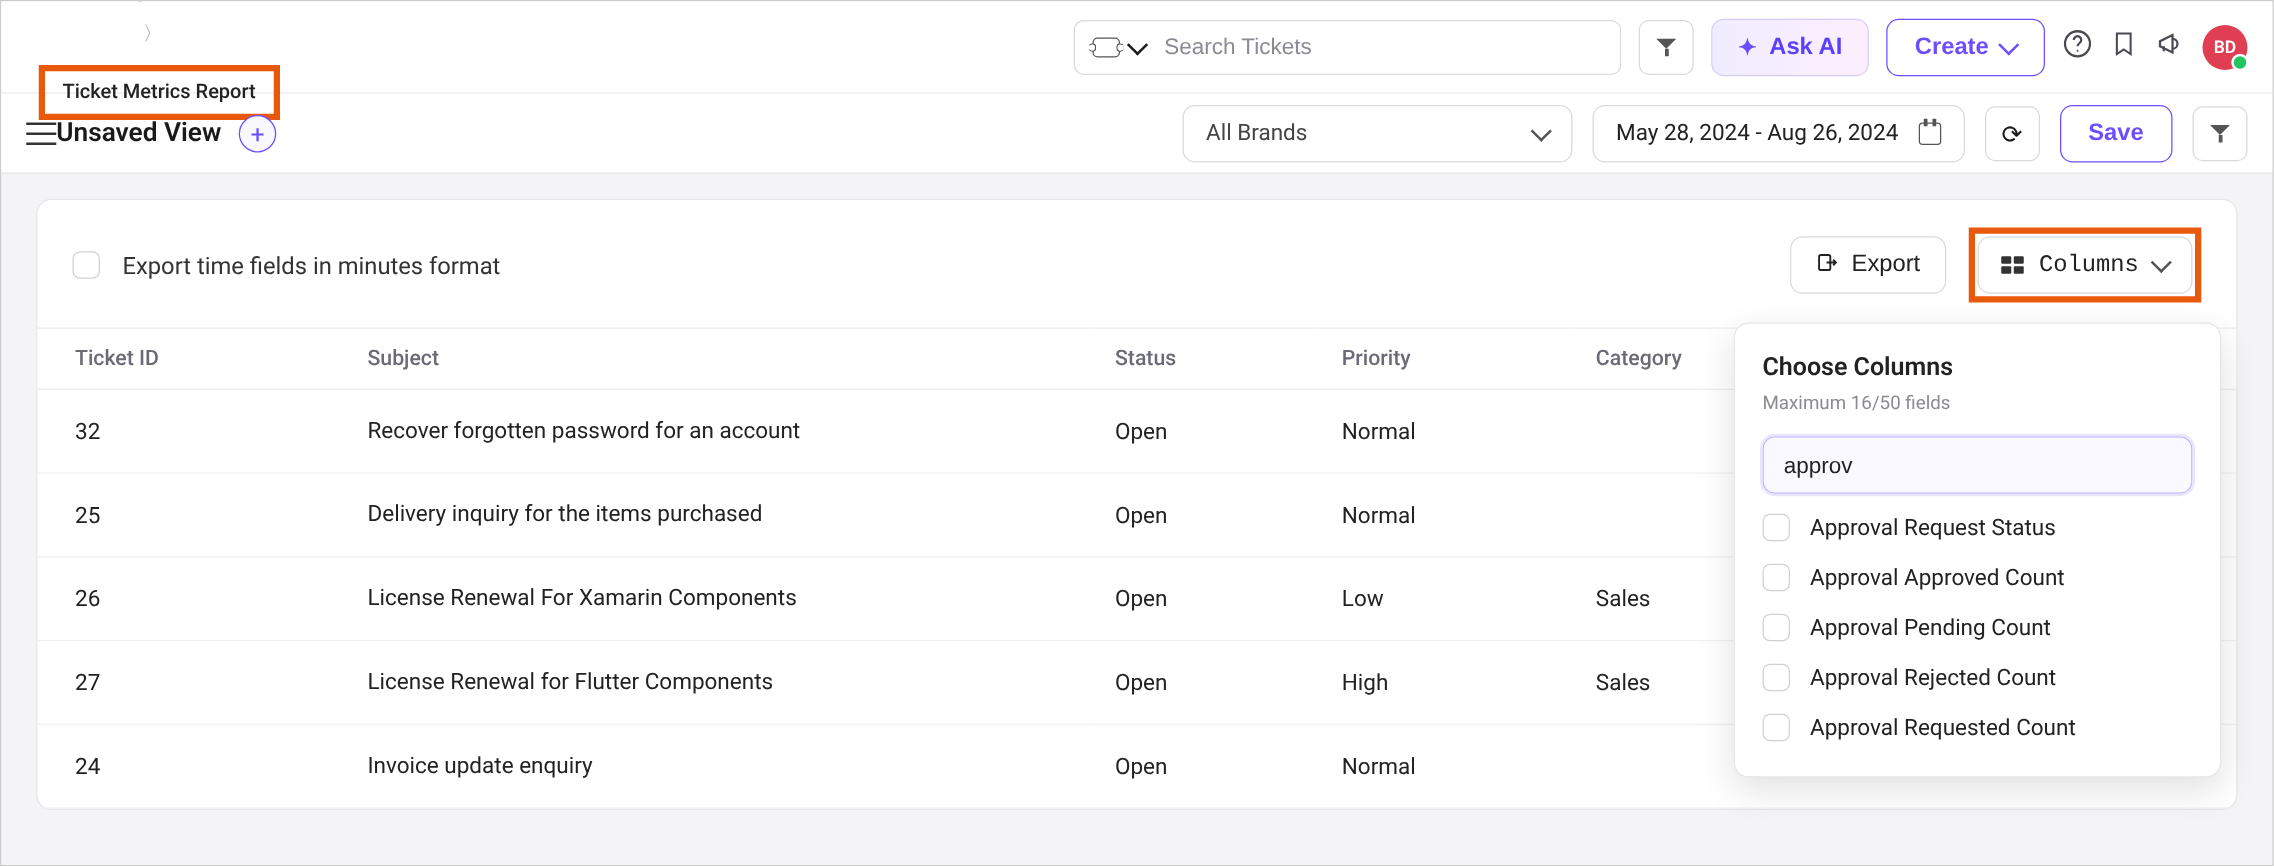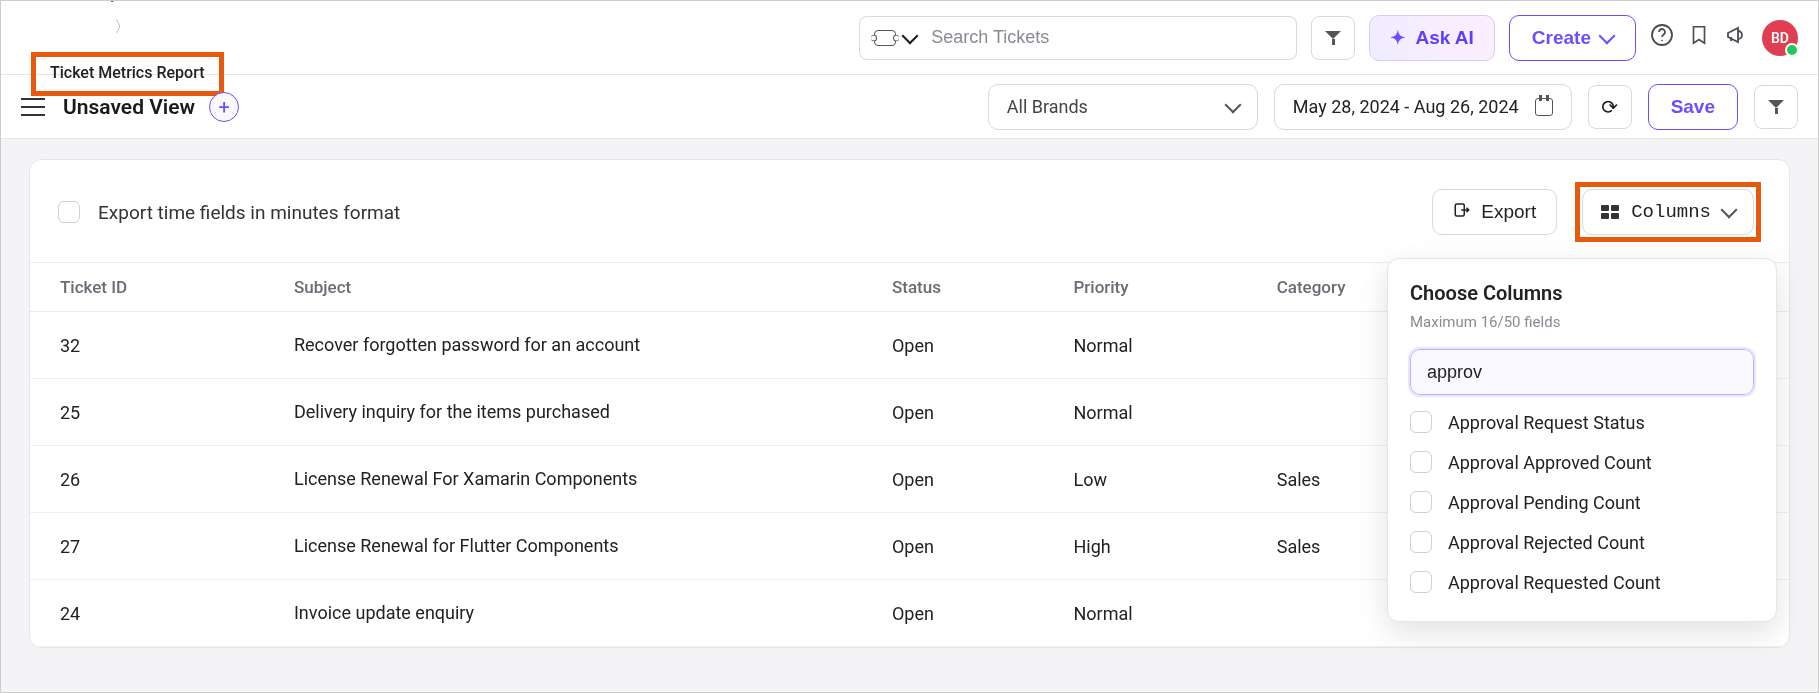--- a/index.html
+++ b/index.html
@@ -82,30 +82,30 @@
     }
     .avatar::after { content:''; position:absolute; right:-1px; bottom:-1px; width:10px; height:10px;
       background:#22c55e; border-radius:50%; border:2px solid #fff; }
     
     .subbar {
       display:flex; align-items:center; height:64px; background:#fff; padding:0 20px;
       border-bottom:1px solid #e6e6ea;
     }
     .menu-lines { width:24px; height:18px; display:flex; flex-direction:column; justify-content:space-between;}
     .menu-lines span { height:2px; background:#333; }
-    .view-label { font-size:21px; font-weight:600; margin-left:18px;}
+    .view-label { font-size:21px; font-weight:600; }
     .add-circle {
       width:30px; height:30px; border-radius:50%; border:1.5px solid #6B4EFF;
       display:flex; align-items:center; justify-content:center; color:#6B4EFF;
       font-size:20px; margin-left:14px; background:#faf8ff;
     }
     .sub-right { margin-left:auto; display:flex; align-items:center; gap:16px;}
     .select-brands {
       display:flex; align-items:center; justify-content:space-between;
-      width:270px; height:46px; border:1px solid #d9d9de; border-radius:10px;
+      width:312px; height:46px; border:1px solid #d9d9de; border-radius:10px;
       padding:0 18px; background:#fff; font-size:18px; color:#444;
     }
     .date-range {
       display:flex; align-items:center; gap:16px;
       height:46px; border:1px solid #d9d9de; border-radius:10px; padding:0 18px;
       background:#fff; font-size:18px; color:#222;
     }
     .calendar-ico { width:18px; height:18px; border:1.5px solid #555; border-radius:3px;
       position:relative; }
     .calendar-ico::before { content:''; position:absolute; top:-4px; left:3px; width:3px; height:6px;

